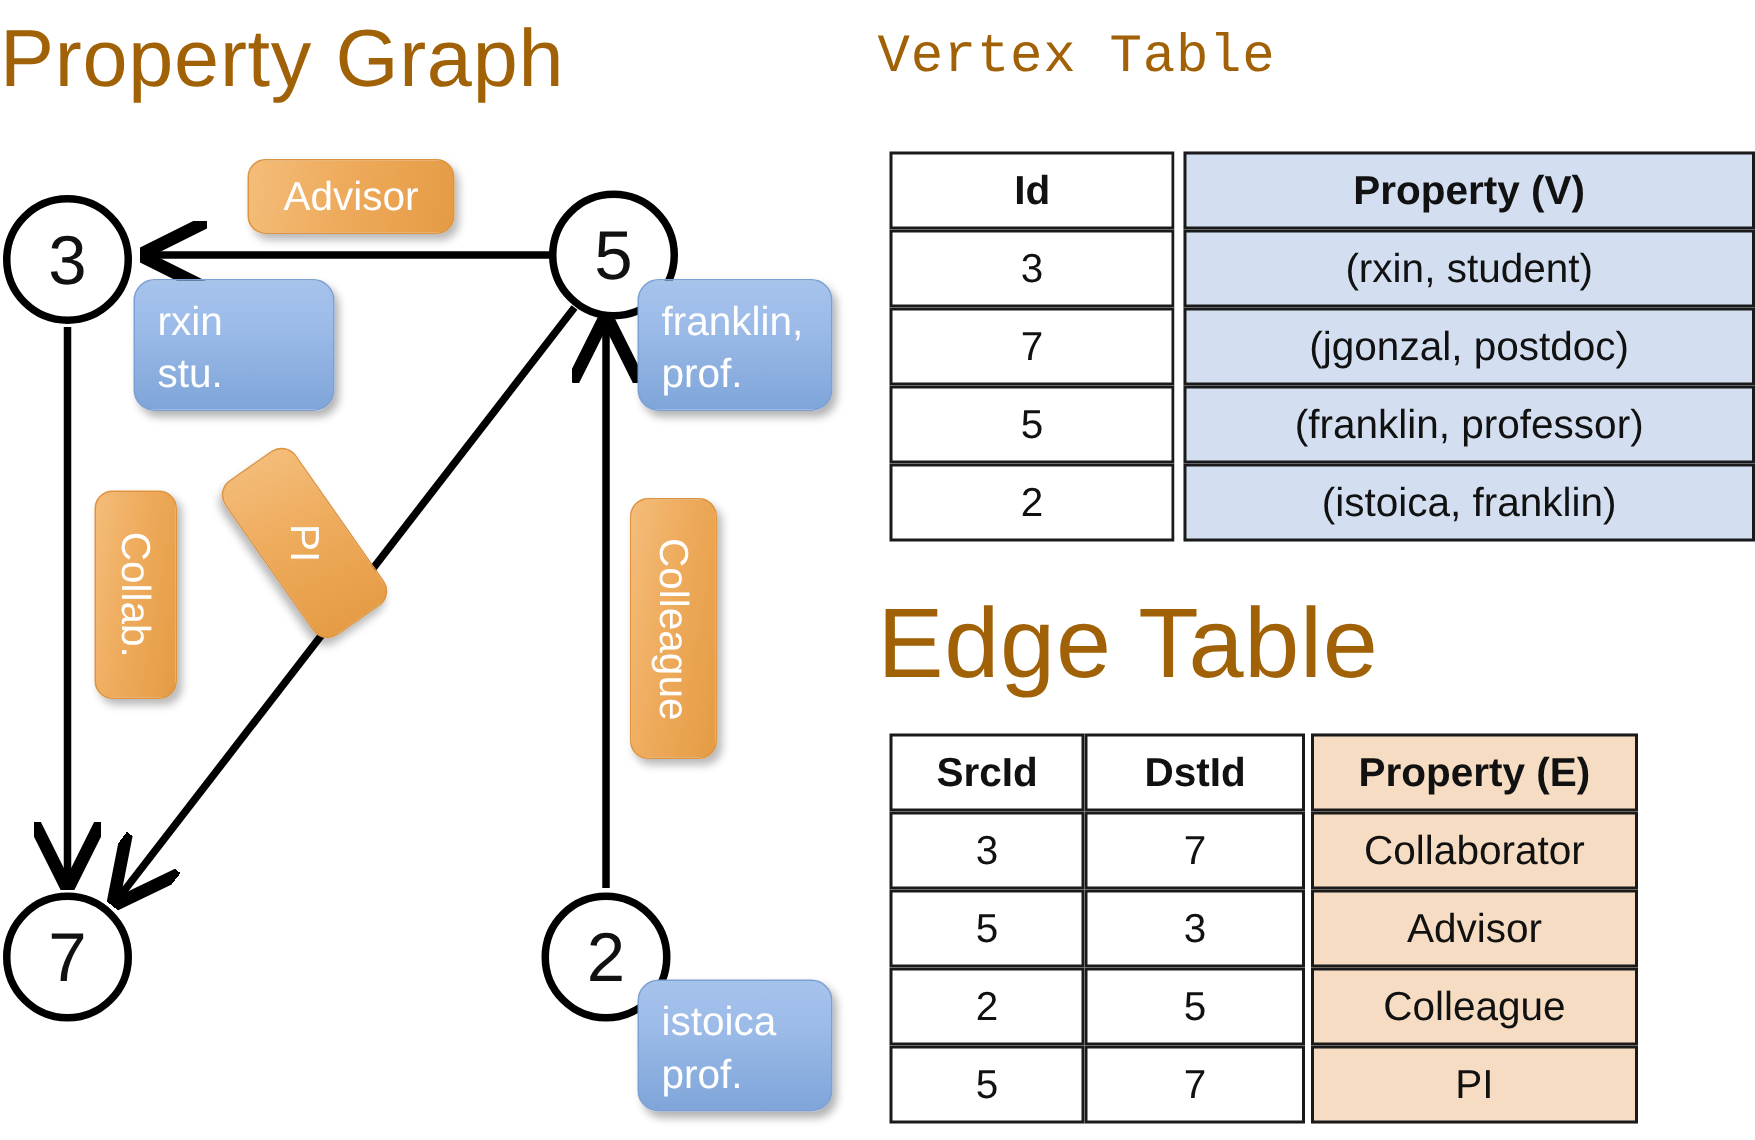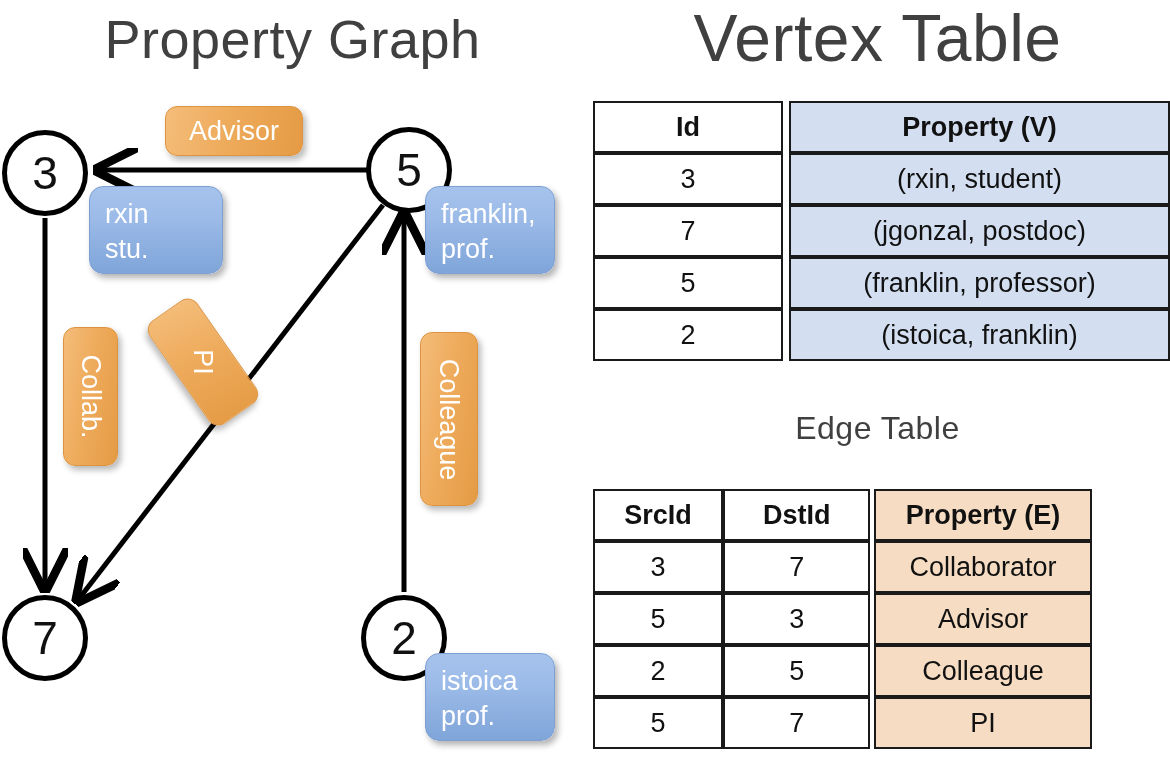--- a/index.html
+++ b/index.html
@@ -14,36 +14,36 @@
     overflow: hidden;
     font-family: "Liberation Sans", sans-serif;
     color: #000000;
   }
 
   
   .title {
     position: absolute;
     font-family: "Liberation Sans", sans-serif;
     font-weight: 300;
-    color: #404040;
+    color: #a16207;
     letter-spacing: 0.5px;
     white-space: nowrap;
-    text-align: center;
+    text-align: left;
   }
   #title-property-graph {
     left: 0px; top: 8px; width: 585px;
     font-size: 54px; line-height: 62px;
   }
   #title-vertex-table {
     left: 585px; top: 8px; width: 585px;
-    font-size: 66px; line-height: 60px;
+    font-size: 36px; line-height: 60px; font-family: Liberation Mono, monospace;
   }
   #title-edge-table {
     left: 585px; top: 398px; width: 585px;
-    font-size: 32px; line-height: 60px;
+    font-size: 66px; line-height: 60px;
   }
 
   
   #graph-panel {
     position: absolute;
     left: 0; top: 0; width: 585px; height: 760px;
   }
   #graph-edges {
     position: absolute;
     left: 0; top: 0;

